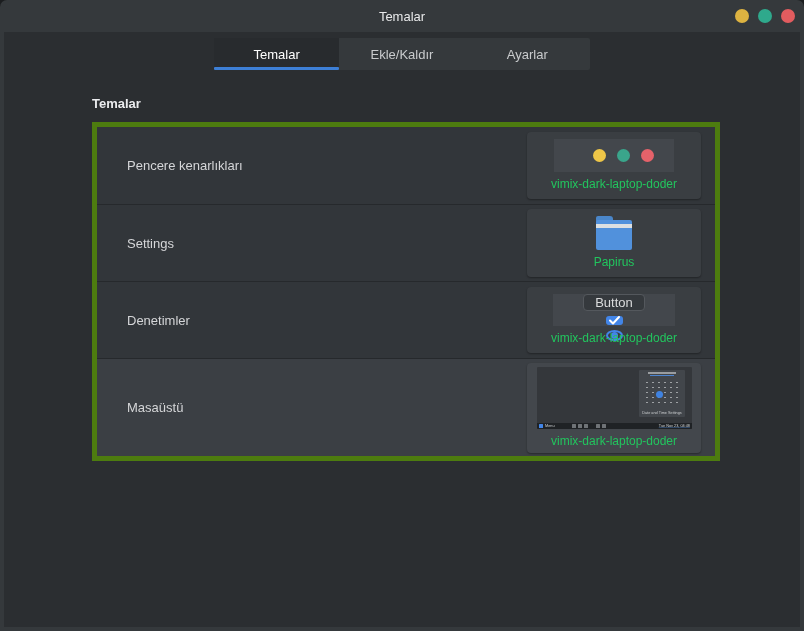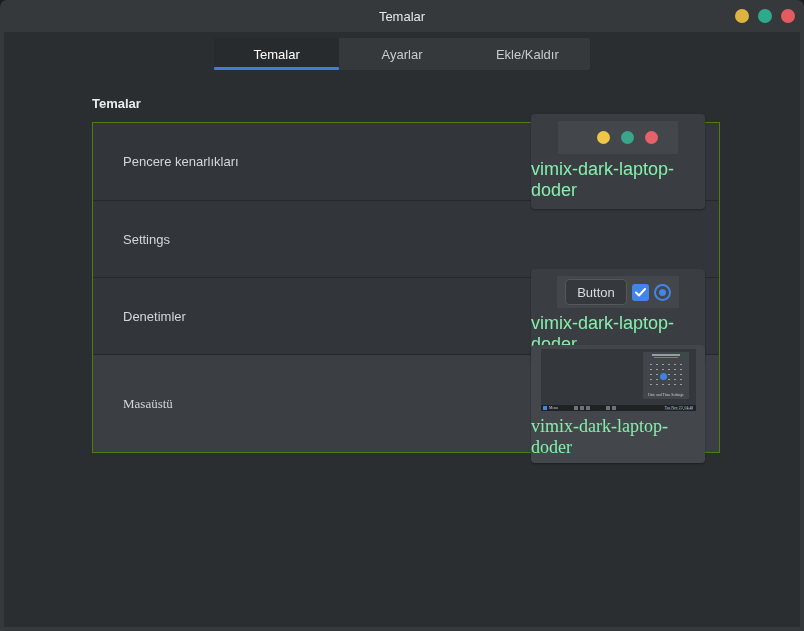--- a/index.html
+++ b/index.html
@@ -21,46 +21,46 @@
   
   .tabbar { width:376px; height:32px; margin:0 auto; background:#35393c; border-radius:2px; display:flex; }
   .tab { flex:1; display:flex; align-items:center; justify-content:center; font-size:13px; color:#c9cbcd; position:relative; cursor:default; }
   .tab.active { background:#282b2e; color:#ffffff; }
   .tab.active::after { content:""; position:absolute; left:0; right:0; bottom:0; height:3px; background:#3d7fd6; border-radius:1px; }
 
   
   .section-title { margin:26px 0 11px 88px; font-size:13px; font-weight:bold; color:#ebecee; }
 
   
-  .theme-list { width:628px; margin-left:88px; background:#32363a; border:1px solid #4d7c0f; }
+  .theme-list { width:628px; margin-left:88px; background:#32363a; border:5px solid #4d7c0f; }
   .trow { display:flex; align-items:center; justify-content:space-between; height:77px; padding:0 14px 0 30px; }
   .trow + .trow { border-top:1px solid #26292c; }
-  .trow.selected { background:#3b3f44; height:98px;font-family:Liberation Serif, serif; }
+  .trow.selected { background:#3b3f44; height:98px; }
   .row-label { font-size:13px; color:#d5d6d8; }
 
   
   .pbtn { width:174px; display:flex; flex-direction:column; align-items:center; gap:5px; padding:7px 0 8px; background:#3a3e42; border-radius:4px; box-shadow:0 1px 2px rgba(0,0,0,.35); }
   .trow.selected .pbtn { background:#43474c; padding:4px 0 5px; }
-  .plabel { font-size:18px; color:#86efac; }
+  .plabel { font-size:12px; color:#22c55e; }
 
   
   .tb-preview { width:120px; height:33px; background:#43474c; display:flex; align-items:center; justify-content:center; gap:11px; padding-left:18px; }
   .dot { width:13px; height:13px; border-radius:50%; flex:0 0 auto; }
   .dot.yellow { background:#eec648; }
   .dot.green  { background:#3aa58b; }
   .dot.red    { background:#e5626a; }
 
   
   .folder { width:36px; height:34px; position:relative; }
   .folder .ftab  { position:absolute; top:0; left:0; width:17px; height:7px; background:#4a86c9; border-radius:2px 3px 0 0; }
   .folder .fbody { position:absolute; top:4px; left:0; width:36px; height:30px; background:#5191dc; border-radius:2px; }
   .folder .fstripe { position:absolute; top:8px; left:0; width:36px; height:4px; background:#dde0e2; }
 
   
-  .ctl-preview { width:122px; height:32px; background:#43474c; display:flex; align-items:center; justify-content:center; gap:5px; }
+  .ctl-preview { width:122px; height:32px; background:#43474c; display:flex; align-items:center; gap:5px;flex-direction:column; }
   .ctl-button { width:62px; height:26px; background:#35393d; border:1px solid #54585d; border-radius:4px; display:flex; align-items:center; justify-content:center; font-size:13px; color:#dadbdc; }
   .ctl-check { width:17px; height:17px; background:#4285e8; border-radius:3px; display:flex; align-items:center; justify-content:center; }
   .ctl-radio { width:17px; height:17px; border:2px solid #4285e8; border-radius:50%; display:flex; align-items:center; justify-content:center; }
   .ctl-radio .rdot { width:7px; height:7px; border-radius:50%; background:#4285e8; }
 
   
   .imgph { display:block; }
 
   
   .desk { width:155px; height:62px; background:#34373b; position:relative; overflow:hidden; border-radius:1px; }
@@ -93,42 +93,50 @@
       <div class="win-btn yellow"></div>
       <div class="win-btn green"></div>
       <div class="win-btn red"></div>
     </div>
   </div>
 
   <div class="content">
 
     <div class="tabbar">
       <div class="tab active">Temalar</div>
+      <div class="tab">Ekle/Kaldır</div>
       <div class="tab">Ayarlar</div>
-      <div class="tab">Ekle/Kaldır</div>
     </div>
 
     <div class="section-title">Temalar</div>
 
     <div class="theme-list">
 
       <div class="trow">
         <div class="row-label">Pencere kenarlıkları</div>
         <div class="pbtn">
           <div class="tb-preview">
             <div class="dot yellow"></div>
             <div class="dot green"></div>
             <div class="dot red"></div>
           </div>
           <div class="plabel">vimix-dark-laptop-doder</div>
         </div>
       </div>
 
       <div class="trow">
         <div class="row-label">Settings</div>
+        <div class="pbtn">
+          <div class="folder">
+            <div class="ftab"></div>
+            <div class="fbody"></div>
+            <div class="fstripe"></div>
+          </div>
+          <div class="plabel">Papirus</div>
+        </div>
       </div>
 
       <div class="trow">
         <div class="row-label">Denetimler</div>
         <div class="pbtn">
           <div class="ctl-preview">
             <div class="ctl-button">Button</div>
             <div class="ctl-check">
               <svg width="11" height="9" viewBox="0 0 11 9">
                   <polyline points="1,4.5 4,7.5 10,1" fill="none" stroke="#ffffff" stroke-width="2" stroke-linecap="round" stroke-linejoin="round"></polyline>

